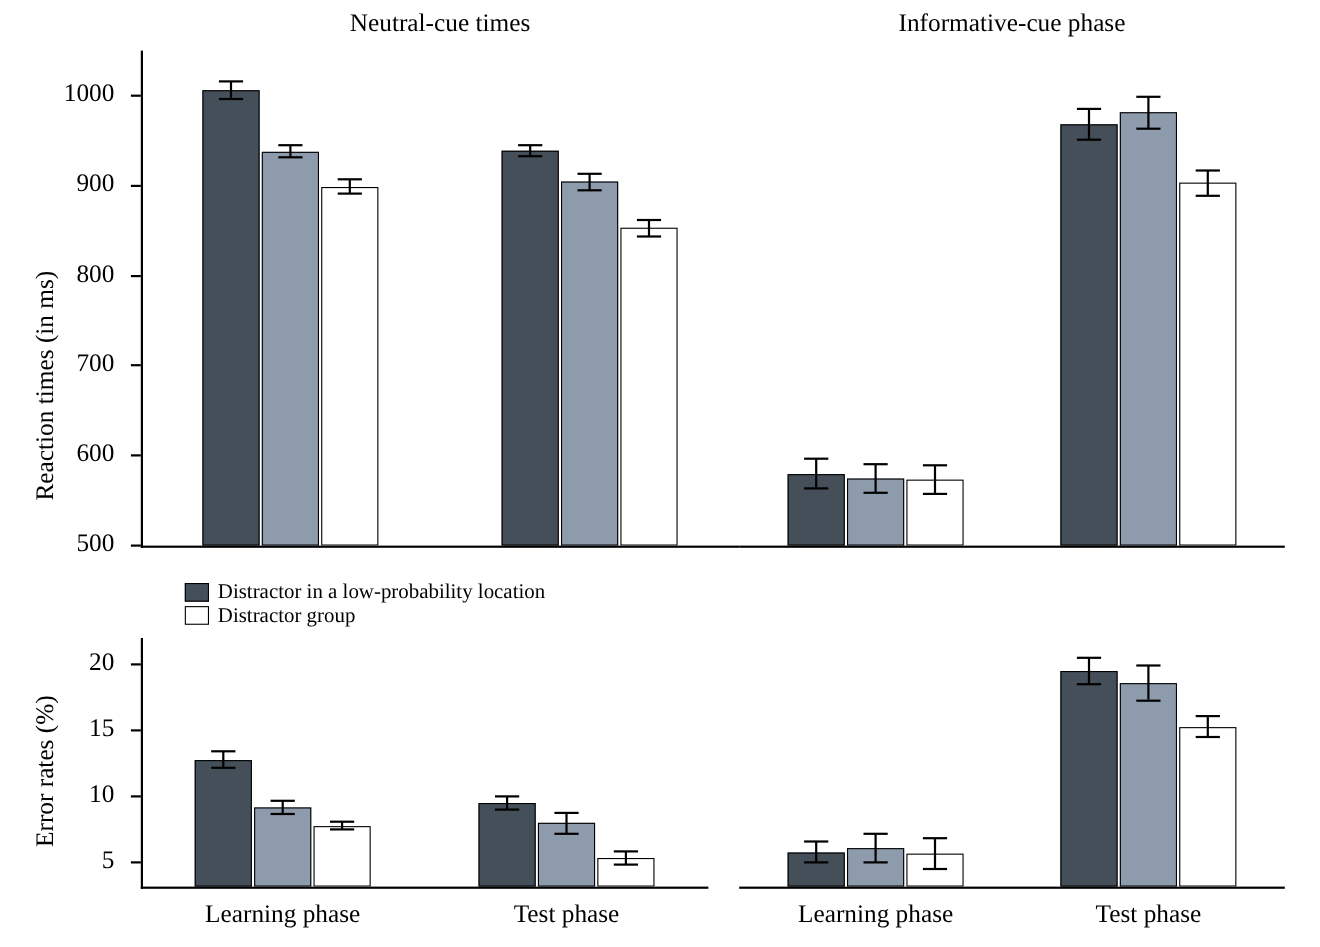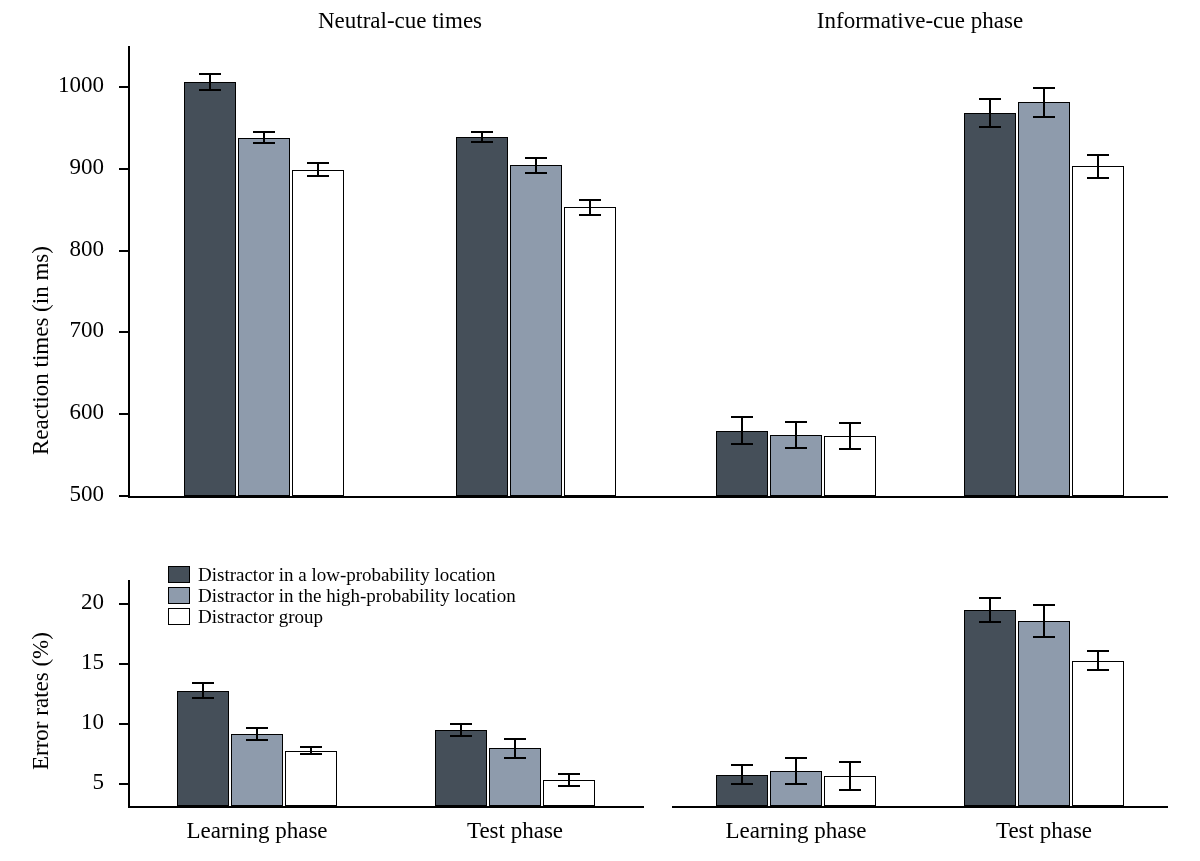--- a/index.html
+++ b/index.html
@@ -223,27 +223,23 @@
     <div class="errbar-v" style="left: 1043px; top: 605.245px; height: 31.2553px;"></div>
     <div class="errbar-cap" style="left: 1033px; top: 604.245px; width: 22px;"></div>
     <div class="errbar-cap" style="left: 1033px; top: 635.5px; width: 22px;"></div>
     <div class="bar" style="left: 1072px; top: 660.543px; width: 52px; height: 145.457px; background: rgb(255, 255, 255);"></div>
     <div class="errbar-v" style="left: 1097px; top: 650.926px; height: 19.234px;"></div>
     <div class="errbar-cap" style="left: 1087px; top: 649.926px; width: 22px;"></div>
     <div class="errbar-cap" style="left: 1087px; top: 669.16px; width: 22px;"></div>
     <div class="cat-label" style="left: 924px; width: 240px; top: 818px;">Test phase</div>
     <div class="axis-title vertical" style="left: 28px; top: 455px;">Reaction times (in ms)</div>
     <div class="axis-title vertical" style="left: 28px; top: 770px;">Error rates (%)</div>
-    <div class="legend" style="left: 168px; top: 564px;">
+    <div class="legend" style="left: 168px; top: 528px;">
       <div class="legend-row">
         <span class="legend-swatch" style="background: rgb(69, 79, 89);"></span>
         <span class="legend-text">Distractor in a low-probability location</span>
-      </div>
-      <div class="legend-row">
-        <span class="legend-swatch" style="background: rgb(142, 155, 172);"></span>
-        <span class="legend-text">Distractor in the high-probability location</span>
       </div>
       <div class="legend-row">
         <span class="legend-swatch" style="background: rgb(255, 255, 255);"></span>
         <span class="legend-text">Distractor group</span>
       </div>
     </div>
   </div>
 
 </body></html>

